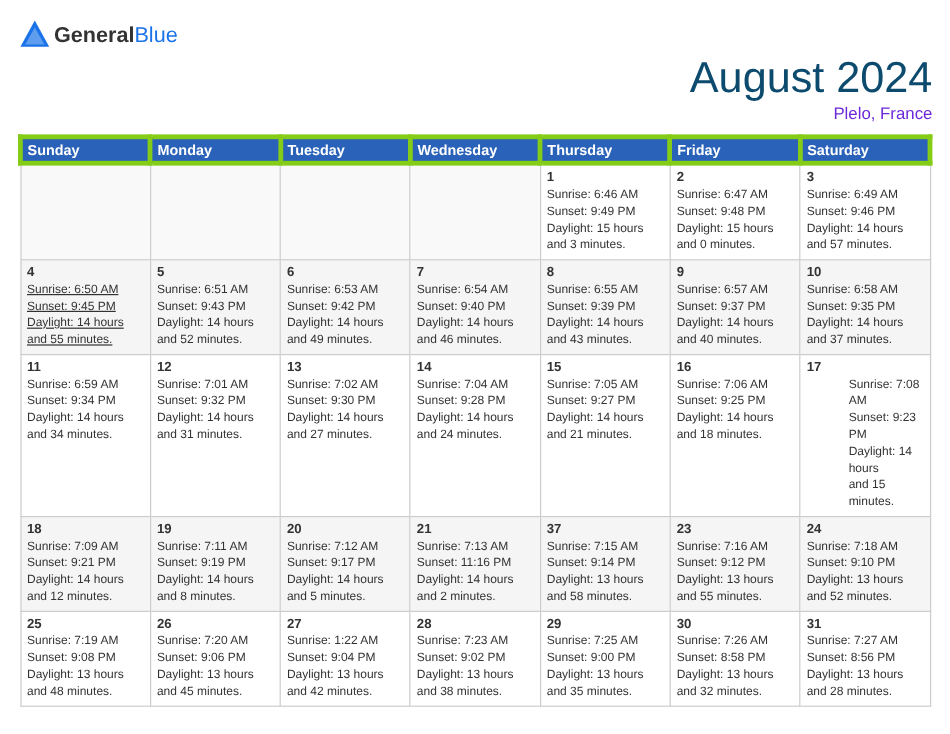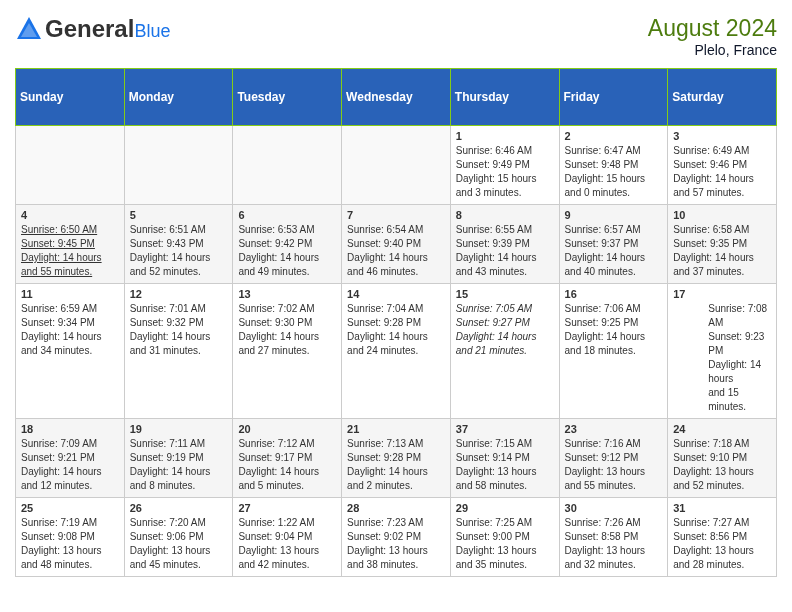--- a/index.html
+++ b/index.html
@@ -22,41 +22,42 @@
     }
     .logo-icon {
       width: 28px;
       height: 28px;
       margin-right: 2px;
     }
     .title-block {
       text-align: right;
     }
     .month-title {
-      font-size: 23px;
-      color: #4d7c0f;
+      font-size: 36px;
+      color: #0c4a6e;
       font-weight: normal;
+      margin-top: 29px;
     }
     .location {
       font-size: 14px;
-      color: #0f172a;
+      color: #6d28d9;
     }
     .calendar {
       width: 100%;
       border-collapse: collapse;
       border: 1px solid #ccc;
     }
     .calendar th {
       background-color: #2962b8;
       color: #fff;
       font-size: 12px;
       font-weight: bold;
-      padding: 21px 4px;
+      padding: 2px 4px;
       text-align: left;
-      border: 1px solid #84cc16;
+      border: 4px solid #84cc16;
     }
     .calendar td {
       width: calc(100% / 7);
       vertical-align: top;
       border: 1px solid #ccc;
       padding: 4px 5px;
       font-size: 9.5px;
       color: #333;
       min-height: 80px;
       background: #fff;
@@ -85,21 +86,21 @@
 </head>
 <body>
 
 <div class="header">
   <div class="logo">
     <svg class="logo-icon" viewBox="0 0 28 28" xmlns="http://www.w3.org/2000/svg">
       <polygon points="14,2 26,24 2,24" fill="#1a73e8"></polygon>
       <polygon points="14,8 22,22 6,22" fill="#fff" opacity="0.3"></polygon>
     </svg>
     <div>
-      <span style="font-size:24px;font-weight:bold;color:#333;">General</span><span style="font-size:18px;font-weight:normal;color:#1a73e8;">Blue</span>
+      <span style="font-size:18px;font-weight:bold;color:#333;">General</span><span style="font-size:18px;font-weight:normal;color:#1a73e8;">Blue</span>
     </div>
   </div>
   <div class="title-block">
     <div class="month-title">August 2024</div>
     <div class="location">Plelo, France</div>
   </div>
 </div>
 
 <table class="calendar">
   <thead>
@@ -216,21 +217,21 @@
         </td>
         <td>
           <span class="day-number">14</span>
           <div class="day-info" style="white-space: pre-line;">Sunrise: 7:04 AM
 Sunset: 9:28 PM
 Daylight: 14 hours
 and 24 minutes.</div>
         </td>
         <td>
           <span class="day-number">15</span>
-          <div class="day-info" style="white-space: pre-line; font-style: italic;">Sunrise: 7:05 AM
+          <div class="day-info" style="white-space: pre-line;">Sunrise: 7:05 AM
 Sunset: 9:27 PM
 Daylight: 14 hours
 and 21 minutes.</div>
         </td>
         <td>
           <span class="day-number">16</span>
           <div class="day-info" style="white-space: pre-line;">Sunrise: 7:06 AM
 Sunset: 9:25 PM
 Daylight: 14 hours
 and 18 minutes.</div>
@@ -261,21 +262,21 @@
         <td>
           <span class="day-number">20</span>
           <div class="day-info" style="white-space: pre-line;">Sunrise: 7:12 AM
 Sunset: 9:17 PM
 Daylight: 14 hours
 and 5 minutes.</div>
         </td>
         <td>
           <span class="day-number">21</span>
           <div class="day-info" style="white-space: pre-line;">Sunrise: 7:13 AM
-Sunset: 9:28 PM
+Sunset: 11:16 PM
 Daylight: 14 hours
 and 2 minutes.</div>
         </td>
         <td>
           <span class="day-number">37</span>
           <div class="day-info" style="white-space: pre-line;">Sunrise: 7:15 AM
 Sunset: 9:14 PM
 Daylight: 13 hours
 and 58 minutes.</div>
         </td>

